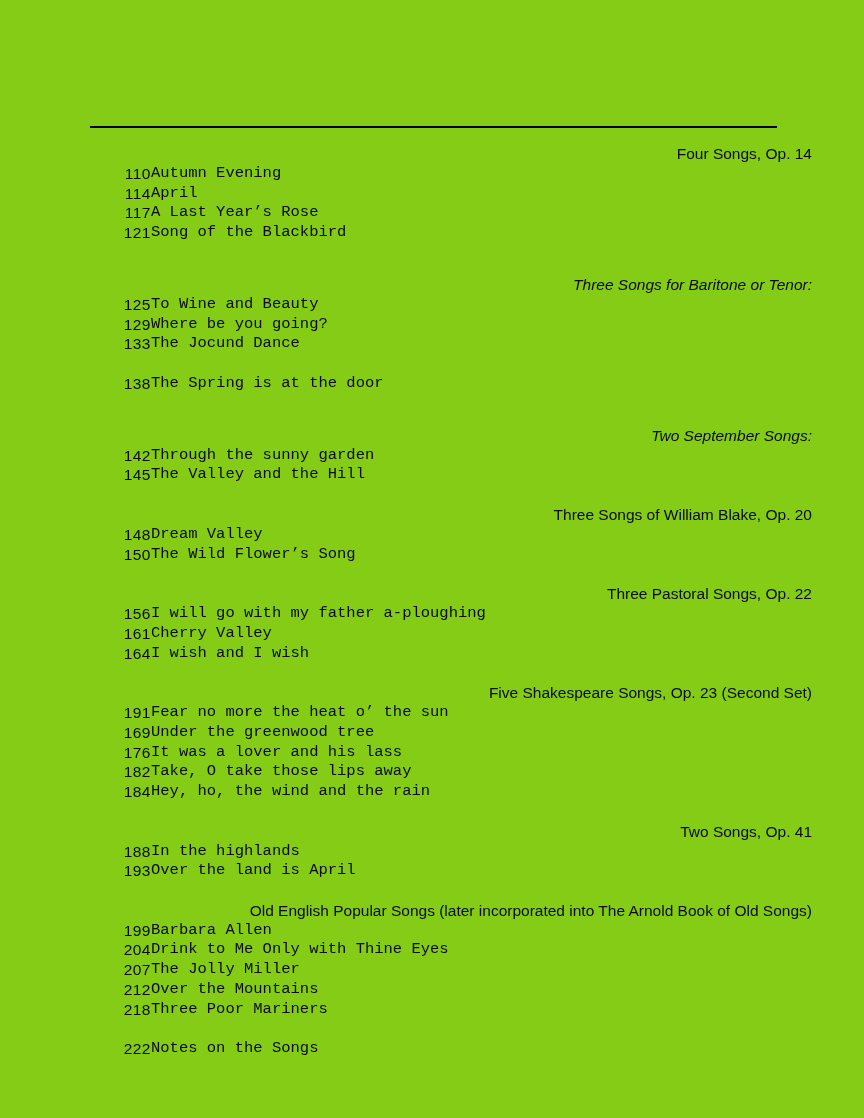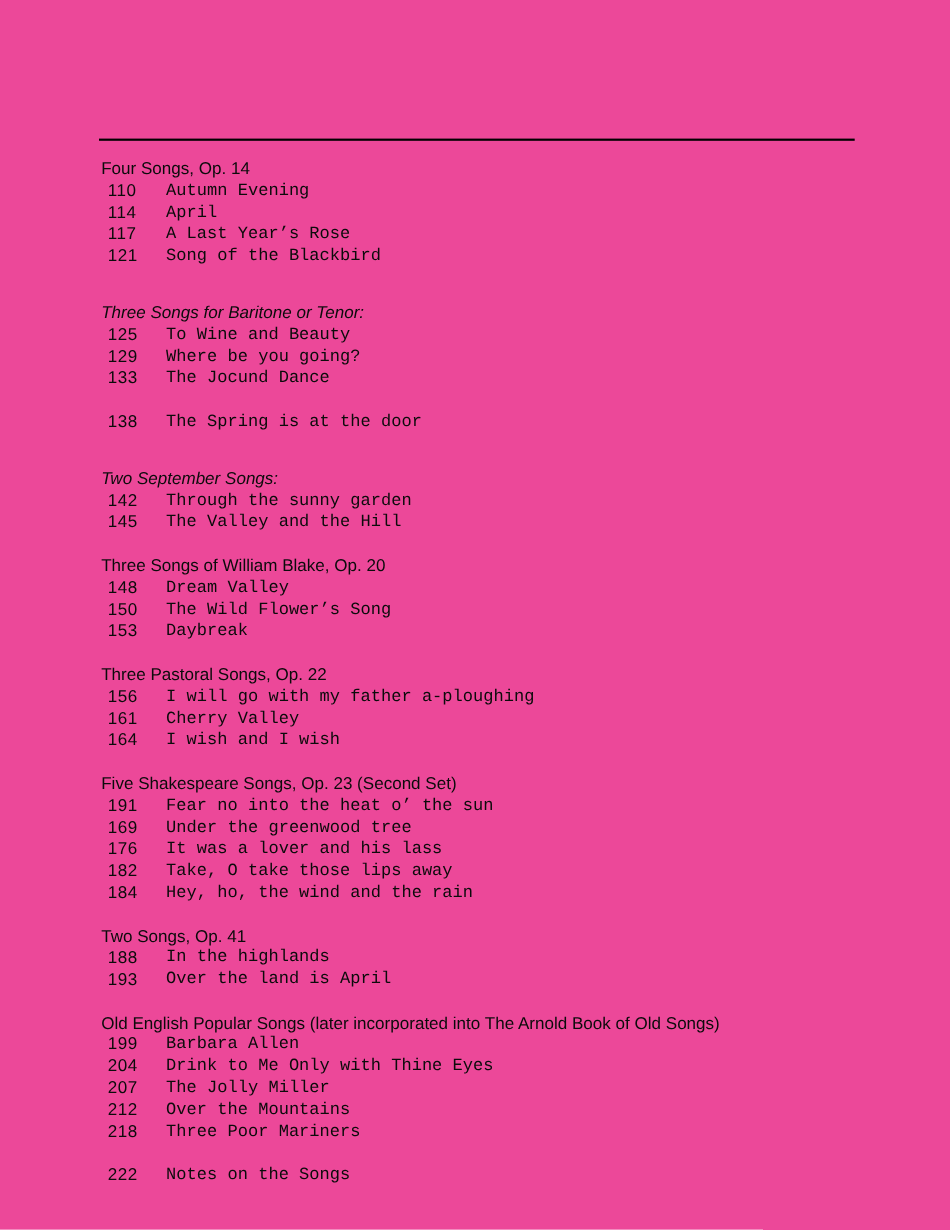--- a/index.html
+++ b/index.html
@@ -1,23 +1,24 @@
 <!DOCTYPE html>
 <html><head>
 <meta charset="utf-8">
 <style>
   html, body { margin: 0; padding: 0; background: #ffffff; }
   .page {
     position: relative;
     width: 864px;
     height: 1118px;
-    background: #ec4899;
+    background: #84cc16;
     font-family: "Liberation Sans", sans-serif;
     color: #0b0b0b;
     overflow: hidden;
+    text-align: right;
   }
   .rule {
     position: absolute;
     left: 90px;
     top: 126px;
     width: 687px;
     height: 2px;
     background: #000000;
   }
   .toc {
@@ -104,45 +105,41 @@
       <div class="section">
         <div class="heading">Three Songs of William Blake, Op. 20</div>
         <div class="entry">
           <span class="num">148</span>
           <span class="title">Dream Valley</span>
         </div>
         <div class="entry">
           <span class="num">150</span>
           <span class="title">The Wild Flower’s Song</span>
         </div>
-        <div class="entry">
-          <span class="num">153</span>
-          <span class="title">Daybreak</span>
-        </div>
       </div>
       <div class="section">
         <div class="heading">Three Pastoral Songs, Op. 22</div>
         <div class="entry">
           <span class="num">156</span>
           <span class="title">I will go with my father a-ploughing</span>
         </div>
         <div class="entry">
           <span class="num">161</span>
           <span class="title">Cherry Valley</span>
         </div>
         <div class="entry">
           <span class="num">164</span>
           <span class="title">I wish and I wish</span>
         </div>
       </div>
       <div class="section">
         <div class="heading">Five Shakespeare Songs, Op. 23 (Second Set)</div>
         <div class="entry">
           <span class="num">191</span>
-          <span class="title">Fear no into the heat o’ the sun</span>
+          <span class="title">Fear no more the heat o’ the sun</span>
         </div>
         <div class="entry">
           <span class="num">169</span>
           <span class="title">Under the greenwood tree</span>
         </div>
         <div class="entry">
           <span class="num">176</span>
           <span class="title">It was a lover and his lass</span>
         </div>
         <div class="entry">

